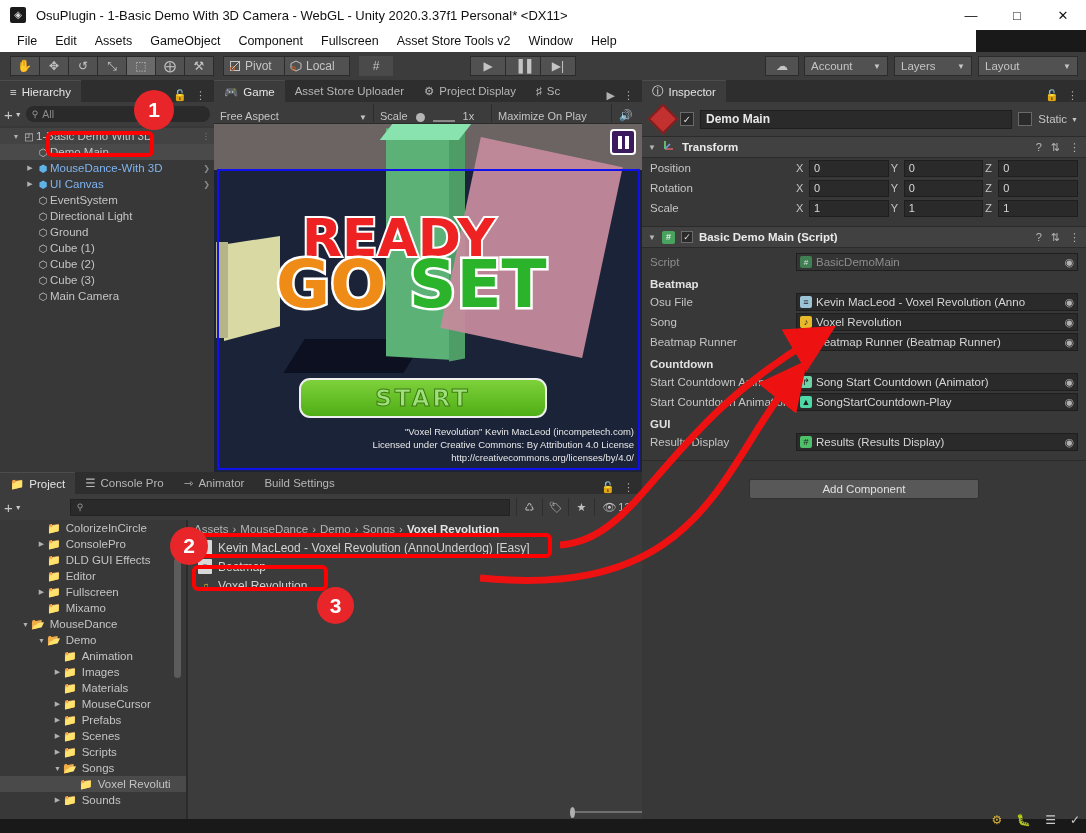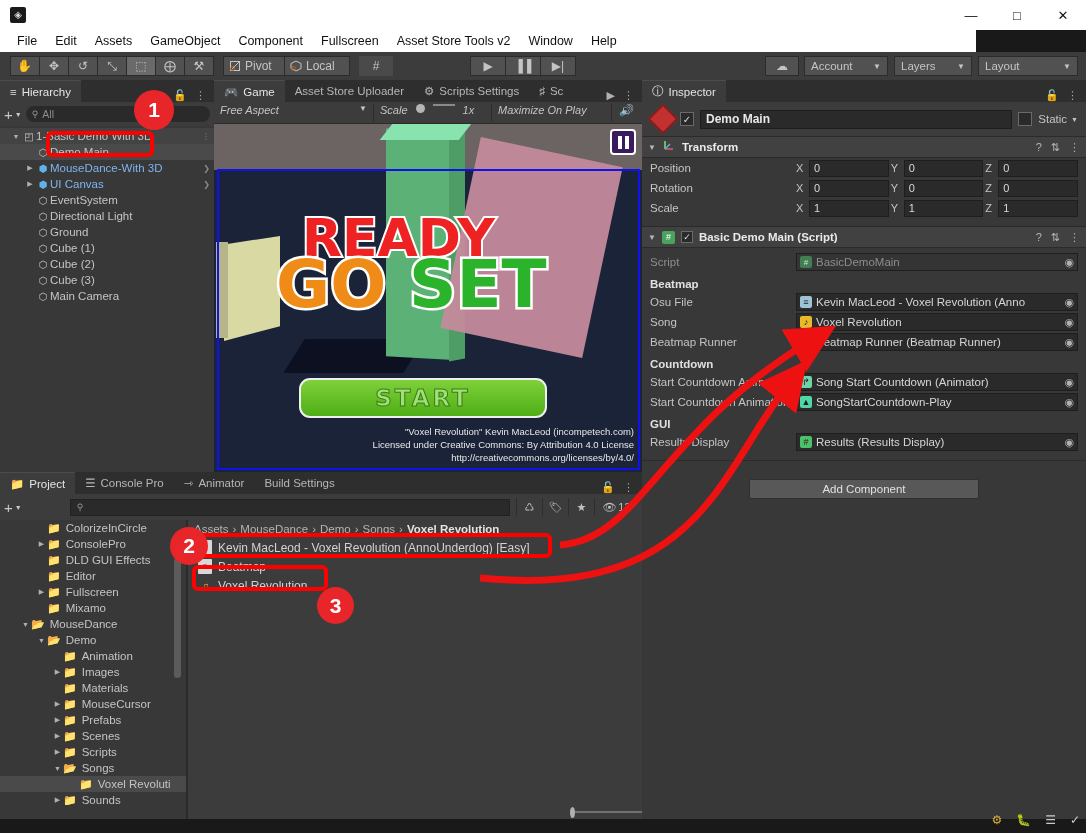--- a/index.html
+++ b/index.html
@@ -68,22 +68,22 @@
   .hrow.scene { background:#434343; }
   .hrow .arrow { width:12px; text-align:center; font-size:7px; color:#b0b0b0; }
   .hrow .gico { width:14px; text-align:center; font-size:10px; }
   .hrow.pref { color:#7fb4f0; }
   .hrow .chev { margin-left:auto; font-size:8px; color:#8a8a8a; }
 
   
   #gamepanel { left:214px; top:80px; width:428px; height:392px; background:#3c3c3c; }
   #gamebar { height:22px; background:#3c3c3c; display:flex; align-items:center;
     border-bottom:1px solid #2b2b2b; }
-  .gctl { height:18px; display:flex; align-items:flex-start; font-size:11px; color:#c4c4c4;
-    padding:0 6px; border-right:1px solid #2b2b2b; gap:8px;font-style:italic; }
+  .gctl { height:18px; display:flex; align-items:flex-end; font-size:11px; color:#c4c4c4;
+    padding:0 6px; border-right:1px solid #2b2b2b; gap:8px; }
   #gview { position:absolute; top:44px; left:0; right:0; bottom:0; overflow:hidden;
     background:#6b6463;padding-left:41px; }
   #gfloor { position:absolute; left:0; right:0; top:46px; bottom:0; background:#1b2338; }
   #gframe { position:absolute; left:3px; top:45px; right:2px; bottom:2px;
     border:2px solid #1111ee; }
   .cube { position:absolute; }
   #pausebtn { position:absolute; right:6px; top:5px; width:26px; height:26px;
     background:#3b1b5e; border:2px solid #fff; border-radius:4px; display:flex;
     align-items:center; justify-content:center; gap:3px; }
   #pausebtn i { display:block; width:4px; height:13px; background:#fff; }
@@ -183,20 +183,21 @@
     font-weight:bold; display:flex; align-items:center; justify-content:center;
     font-size:21px; font-family:"Liberation Sans", sans-serif; }
   #annosvg { position:absolute; left:0; top:0; width:1086px; height:833px;
     pointer-events:none; }
 </style>
 </head>
 <body>
 
 <div id="titlebar">
   <div class="logo">◈</div>
+  <div class="ttext">OsuPlugin - 1-Basic Demo With 3D Camera - WebGL - Unity 2020.3.37f1 Personal* &lt;DX11&gt;</div>
   <div id="winbtns">
     <div>—</div>
     <div>□</div>
     <div class="close">✕</div>
   </div>
 </div>
 
 <div id="menubar">
   <span>File</span>
   <span>Edit</span>
@@ -352,21 +353,21 @@
   <div class="tabrow">
     <div class="tab active">
       <span>🎮</span>
       <span>Game</span>
     </div>
     <div class="tab">
       <span>Asset Store Uploader</span>
     </div>
     <div class="tab">
       <span>⚙</span>
-      <span>Scripts Settings</span>
+      <span>Project Display</span>
     </div>
     <div class="tab">
       <span>♯</span>
       <span>Sc</span>
     </div>
     <div class="spacer"></div>
     <div class="tabicons">
       <span>▶</span>
       <span>⋮</span>
     </div>

